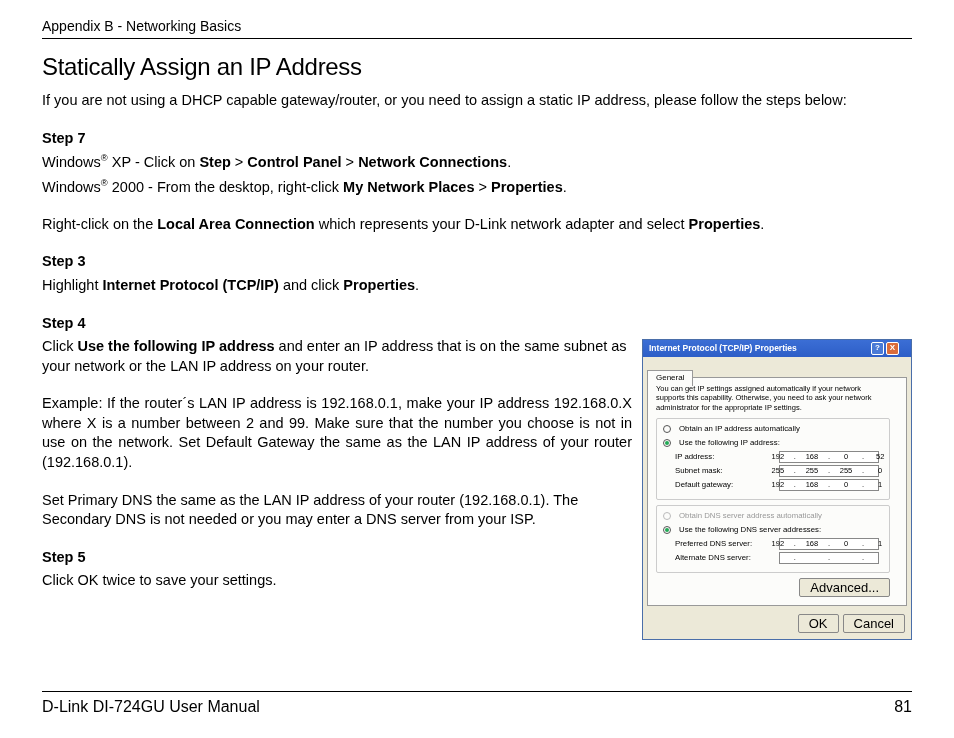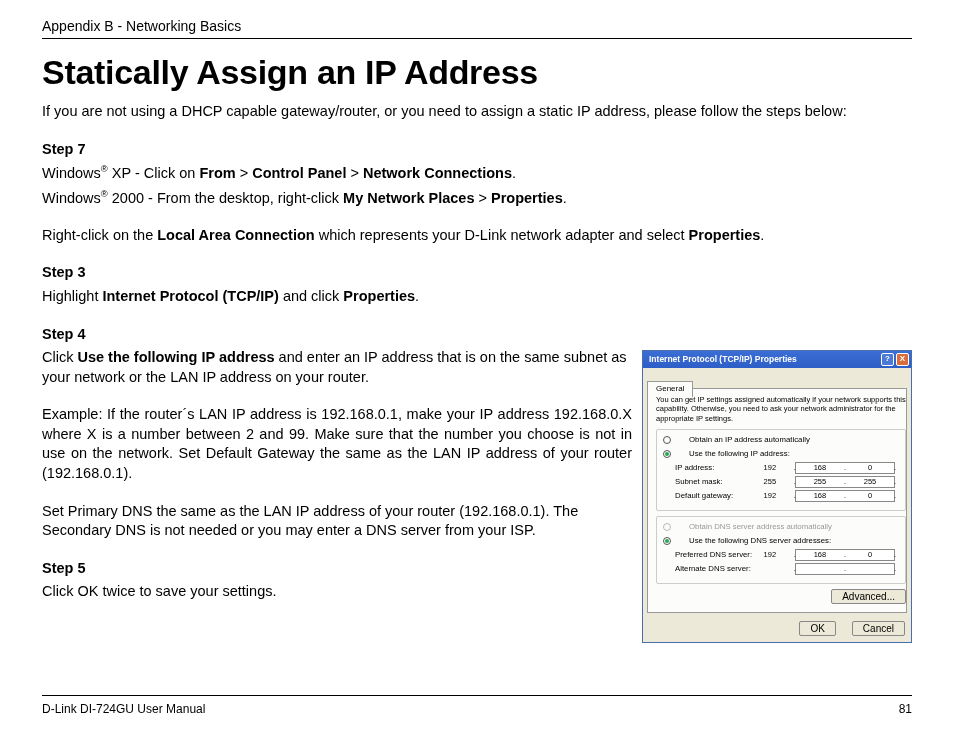--- a/index.html
+++ b/index.html
@@ -13,22 +13,22 @@
       padding: 18px 42px 22px 42px;
     }
     .header-line {
       font-size: 14px;
       padding-bottom: 4px;
       border-bottom: 1.5px solid #000;
     }
     h1.title {
       font-family: "Arial Narrow", Arial, sans-serif;
       font-stretch: condensed;
-      font-weight: bold;
-      font-size: 34px;
+      font-weight: normal;
+      font-size: 24px;
       margin-top: 14px;
       margin-bottom: 10px;
       letter-spacing: -0.3px;
     }
     .body-text {
       font-size: 14.5px;
       line-height: 1.35;
     }
     .body-text p { margin-bottom: 4px; }
     .spacer { height: 14px; }
@@ -49,21 +49,21 @@
       font-size: 8.2px;
       font-family: Tahoma, Arial, sans-serif;
       color: #000;
     }
     .titlebar {
       background: linear-gradient(to bottom, #3b6ed5, #2d5ec7);
       color: #fff;
       display: flex;
       align-items: center;
       justify-content: space-between;
-      padding: 2px 2px 2px 6px;
+      padding: 2px 12px 2px 6px;
       font-weight: bold;
       font-size: 8.5px;
     }
     .titlebar-btns { display: flex; gap: 2px; }
     .tb-btn {
       width: 13px; height: 13px;
       background: #d96c3b;
       border: 1px solid #fff;
       display: flex; align-items: center; justify-content: center;
       font-size: 8px; font-weight: bold; color: #fff;
@@ -78,93 +78,93 @@
       border-bottom: none;
       padding: 2px 8px;
       font-size: 8px;
       position: relative;
       top: 9px;
     }
     .panel {
       margin: 0 4px 4px 4px;
       background: #fcfcfa;
       border: 1px solid #999;
-      padding: 6px 0 8px 8px;
+      padding: 6px 16px 8px 8px;
     }
     .desc { font-size: 7.5px; line-height: 1.25; margin-bottom: 6px; }
     .group {
       border: 1px solid #ccc;
       border-radius: 2px;
       padding: 5px 6px 6px 6px;
       margin-bottom: 5px;
     }
     .radio-row {
-      display: flex; align-items: center; gap: 18px;
+      display: flex; align-items: center; gap: 8px;
       font-size: 7.8px; margin-bottom: 3px;
     }
     .radio {
       width: 8px; height: 8px; border: 1px solid #555; border-radius: 50%;
       display: inline-flex; align-items: center; justify-content: center;
       flex-shrink: 0;
     }
     .radio.sel::after {
       content: ""; width: 4px; height: 4px; background: #2a5; border-radius: 50%;
     }
     .radio-row.disabled { color: #999; }
     .radio-row.disabled .radio { border-color: #bbb; }
     .field-row {
       display: flex; align-items: center; justify-content: space-between;
       font-size: 7.8px; margin: 2px 4px 2px 12px;
     }
     .ip-box {
       width: 100px; height: 12px;
       border: 1px solid #888; background: #fff;
       display: flex; align-items: center; justify-content: center;
-      gap: 16px; font-size: 7.5px; letter-spacing: 0;
+      gap: 8px; font-size: 7.5px; letter-spacing: 0;
     }
     .ip-box span { min-width: 16px; text-align: center; }
     .ip-box.empty span { visibility: hidden; }
     .btn-row {
-      display: flex; justify-content: flex-end; gap: 16px;
+      display: flex; justify-content: flex-end; gap: 4px;
       padding: 4px 6px 6px 7px;
       margin-left: 28px;
     }
     .adv-row { display: flex; justify-content: flex-end; margin-top: 4px; }
     .win-btn {
       background: #ece9d8;
       border: 1px solid #888;
       border-radius: 2px;
       padding: 1px 10px;
-      font-size: 10px;
+      font-size: 13px;
       font-family: Tahoma, Arial, sans-serif;
     }
     .footer {
       position: absolute;
       left: 42px; right: 42px; bottom: 22px;
       border-top: 1.5px solid #000;
       padding-top: 6px;
-      font-size: 12px;
+      font-size: 16px;
       display: flex; justify-content: space-between;
     }
     sup { font-size: 0.65em; }
     .just { text-align: justify; }
   </style>
 </head>
 <body>
 
 <div class="header-line">Appendix B - Networking Basics</div>
 
 <h1 class="title">Statically Assign an IP Address</h1>
 
 <div class="body-text">
   <p>If you are not using a DHCP capable gateway/router, or you need to assign a static IP address, please follow the steps below:</p>
   <div class="spacer"></div>
 
   <p><span class="step-label">Step 7</span></p>
-  <p><span>Windows</span><sup>®</sup><span> XP - Click on </span><b>From</b><span> &gt; </span><b>Control Panel</b><span> &gt; </span><b>Network Connections</b>.</p>
+  <p><span>Windows</span><sup>®</sup><span> XP - Click on </span><b>Step</b><span> &gt; </span><b>Control Panel</b><span> &gt; </span><b>Network Connections</b>.</p>
   <p><span>Windows</span><sup>®</sup><span> 2000 - From the desktop, right-click </span><b>My Network Places</b><span> &gt; </span><b>Properties</b>.</p>
   <div class="spacer"></div>
 
   <p><span>Right-click on the </span><b>Local Area Connection</b><span> which represents your D-Link network adapter and select </span><b>Properties</b>.</p>
   <div class="spacer"></div>
 
   <p><span class="step-label">Step 3</span></p>
   <p><span>Highlight </span><b>Internet Protocol (TCP/IP)</b><span> and click </span><b>Properties</b>.</p>
   <div class="spacer"></div>
 

